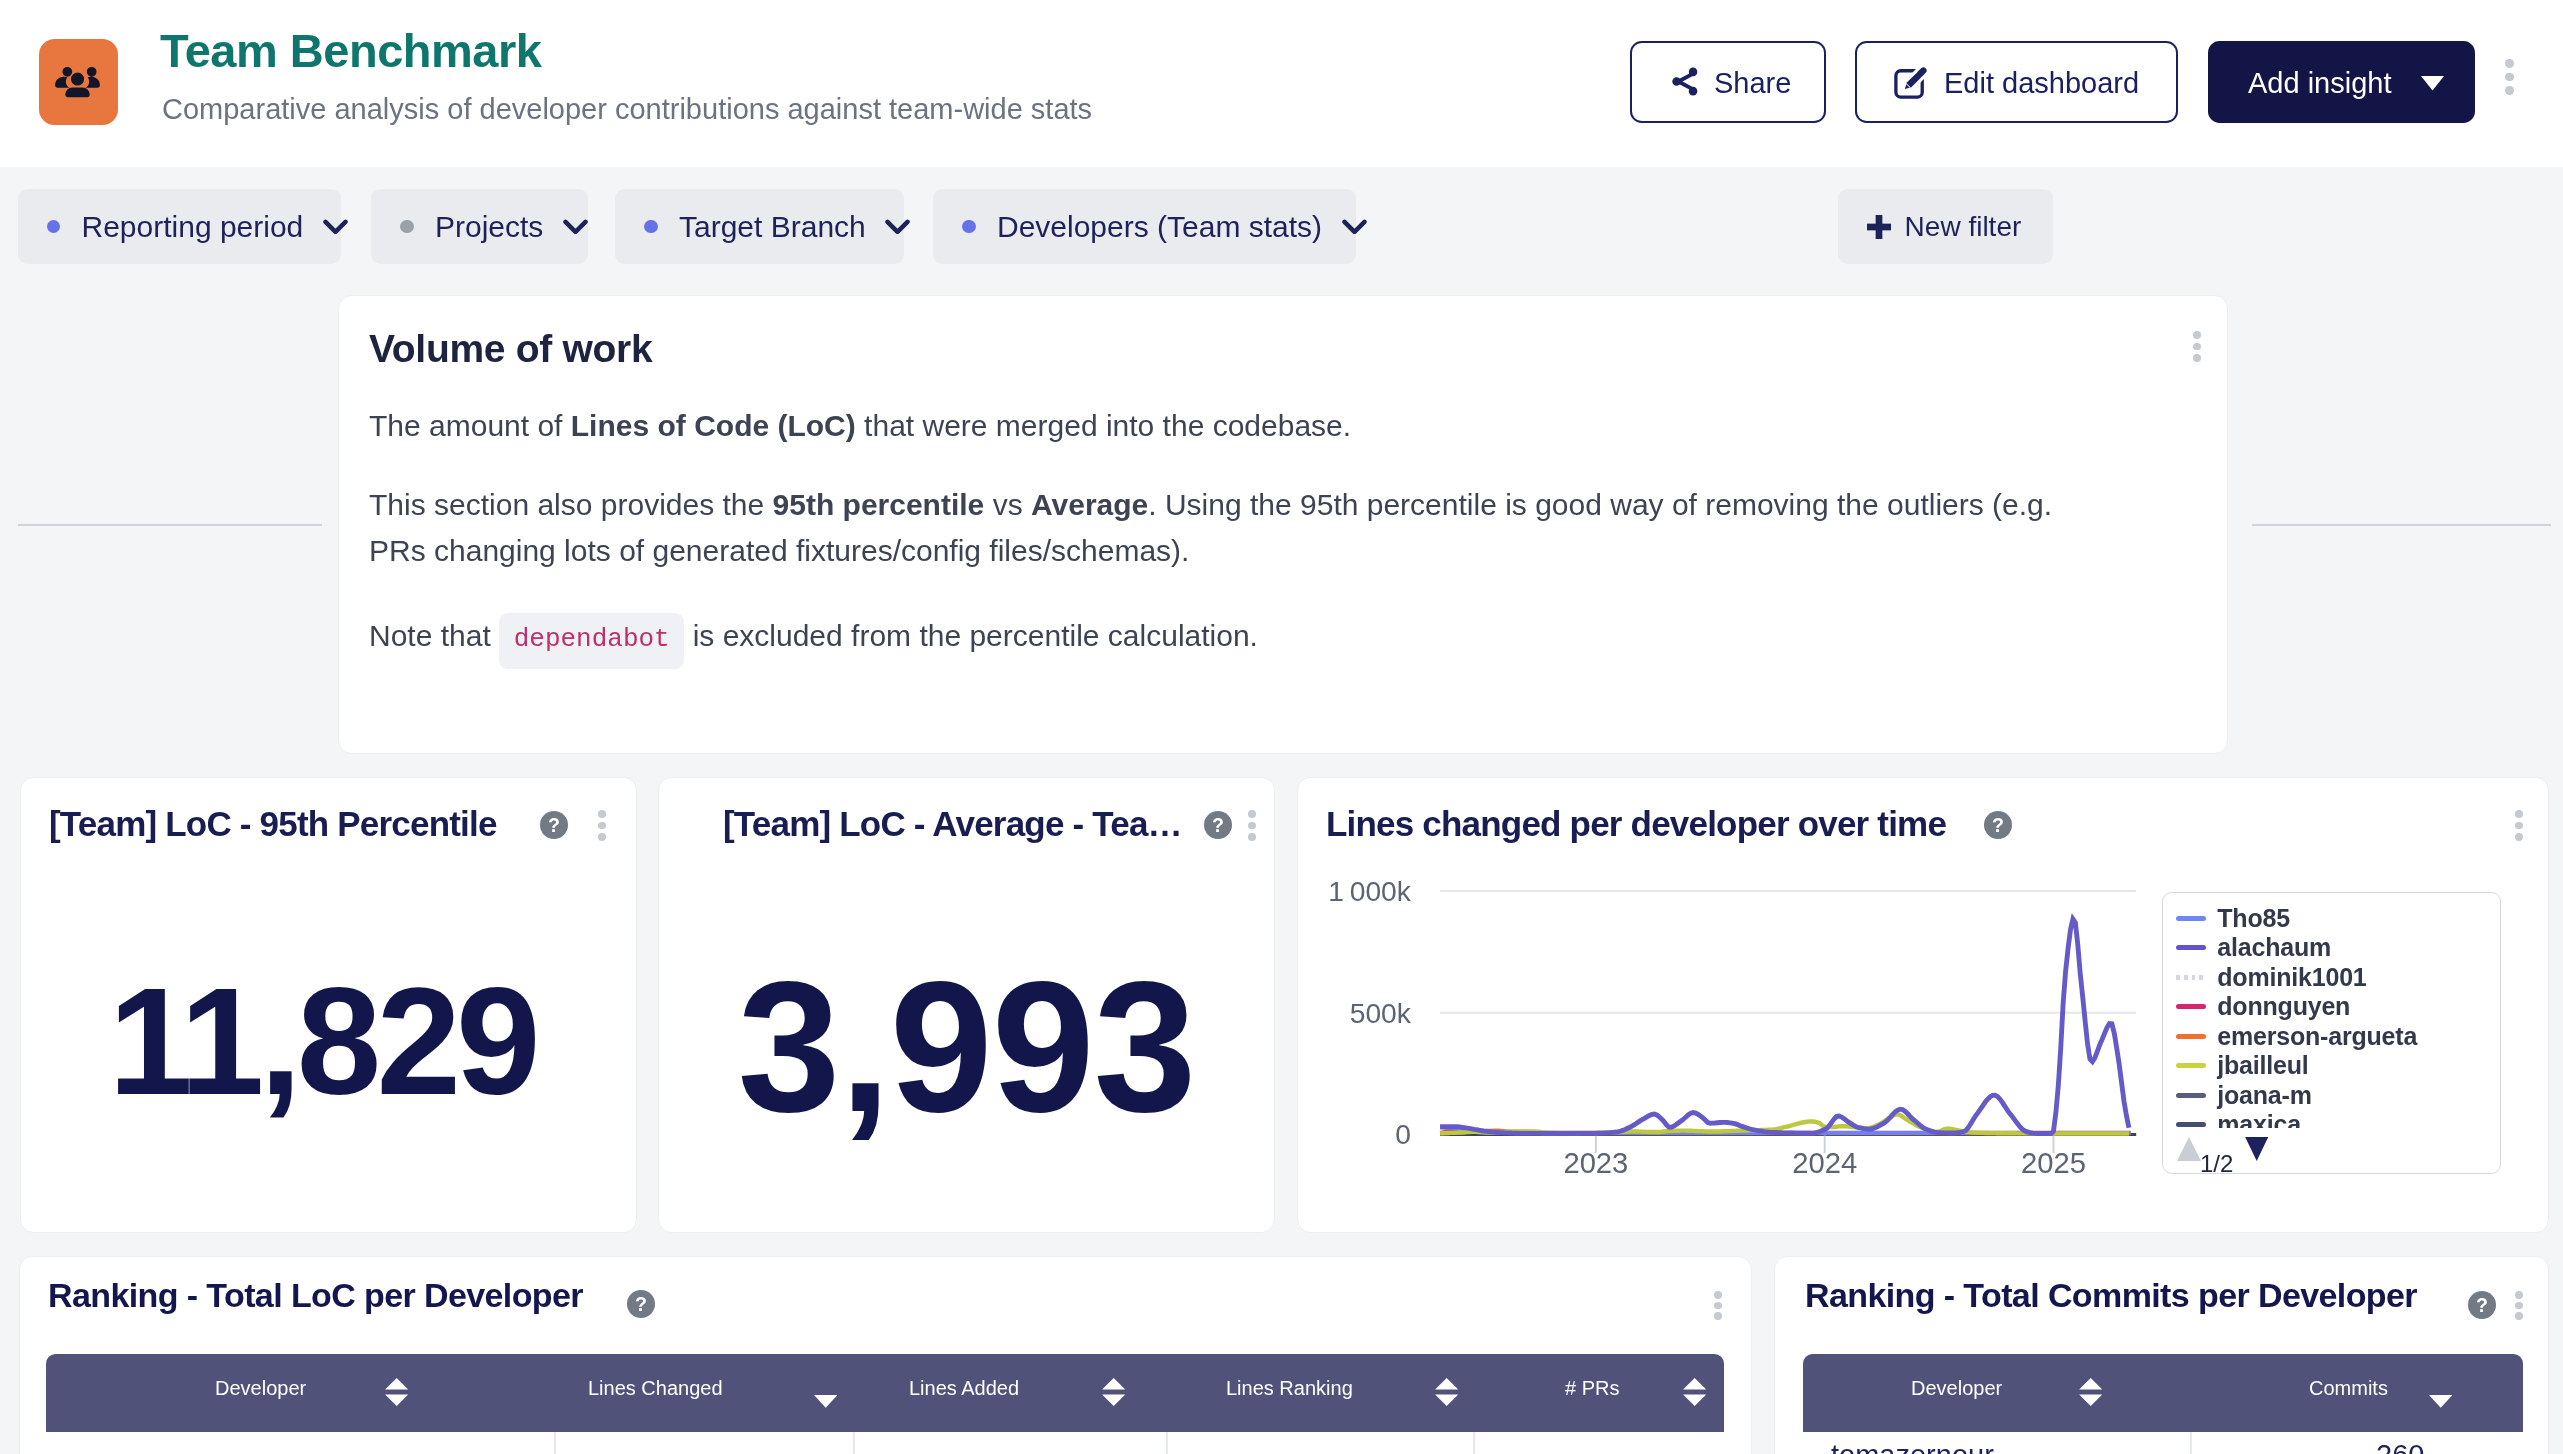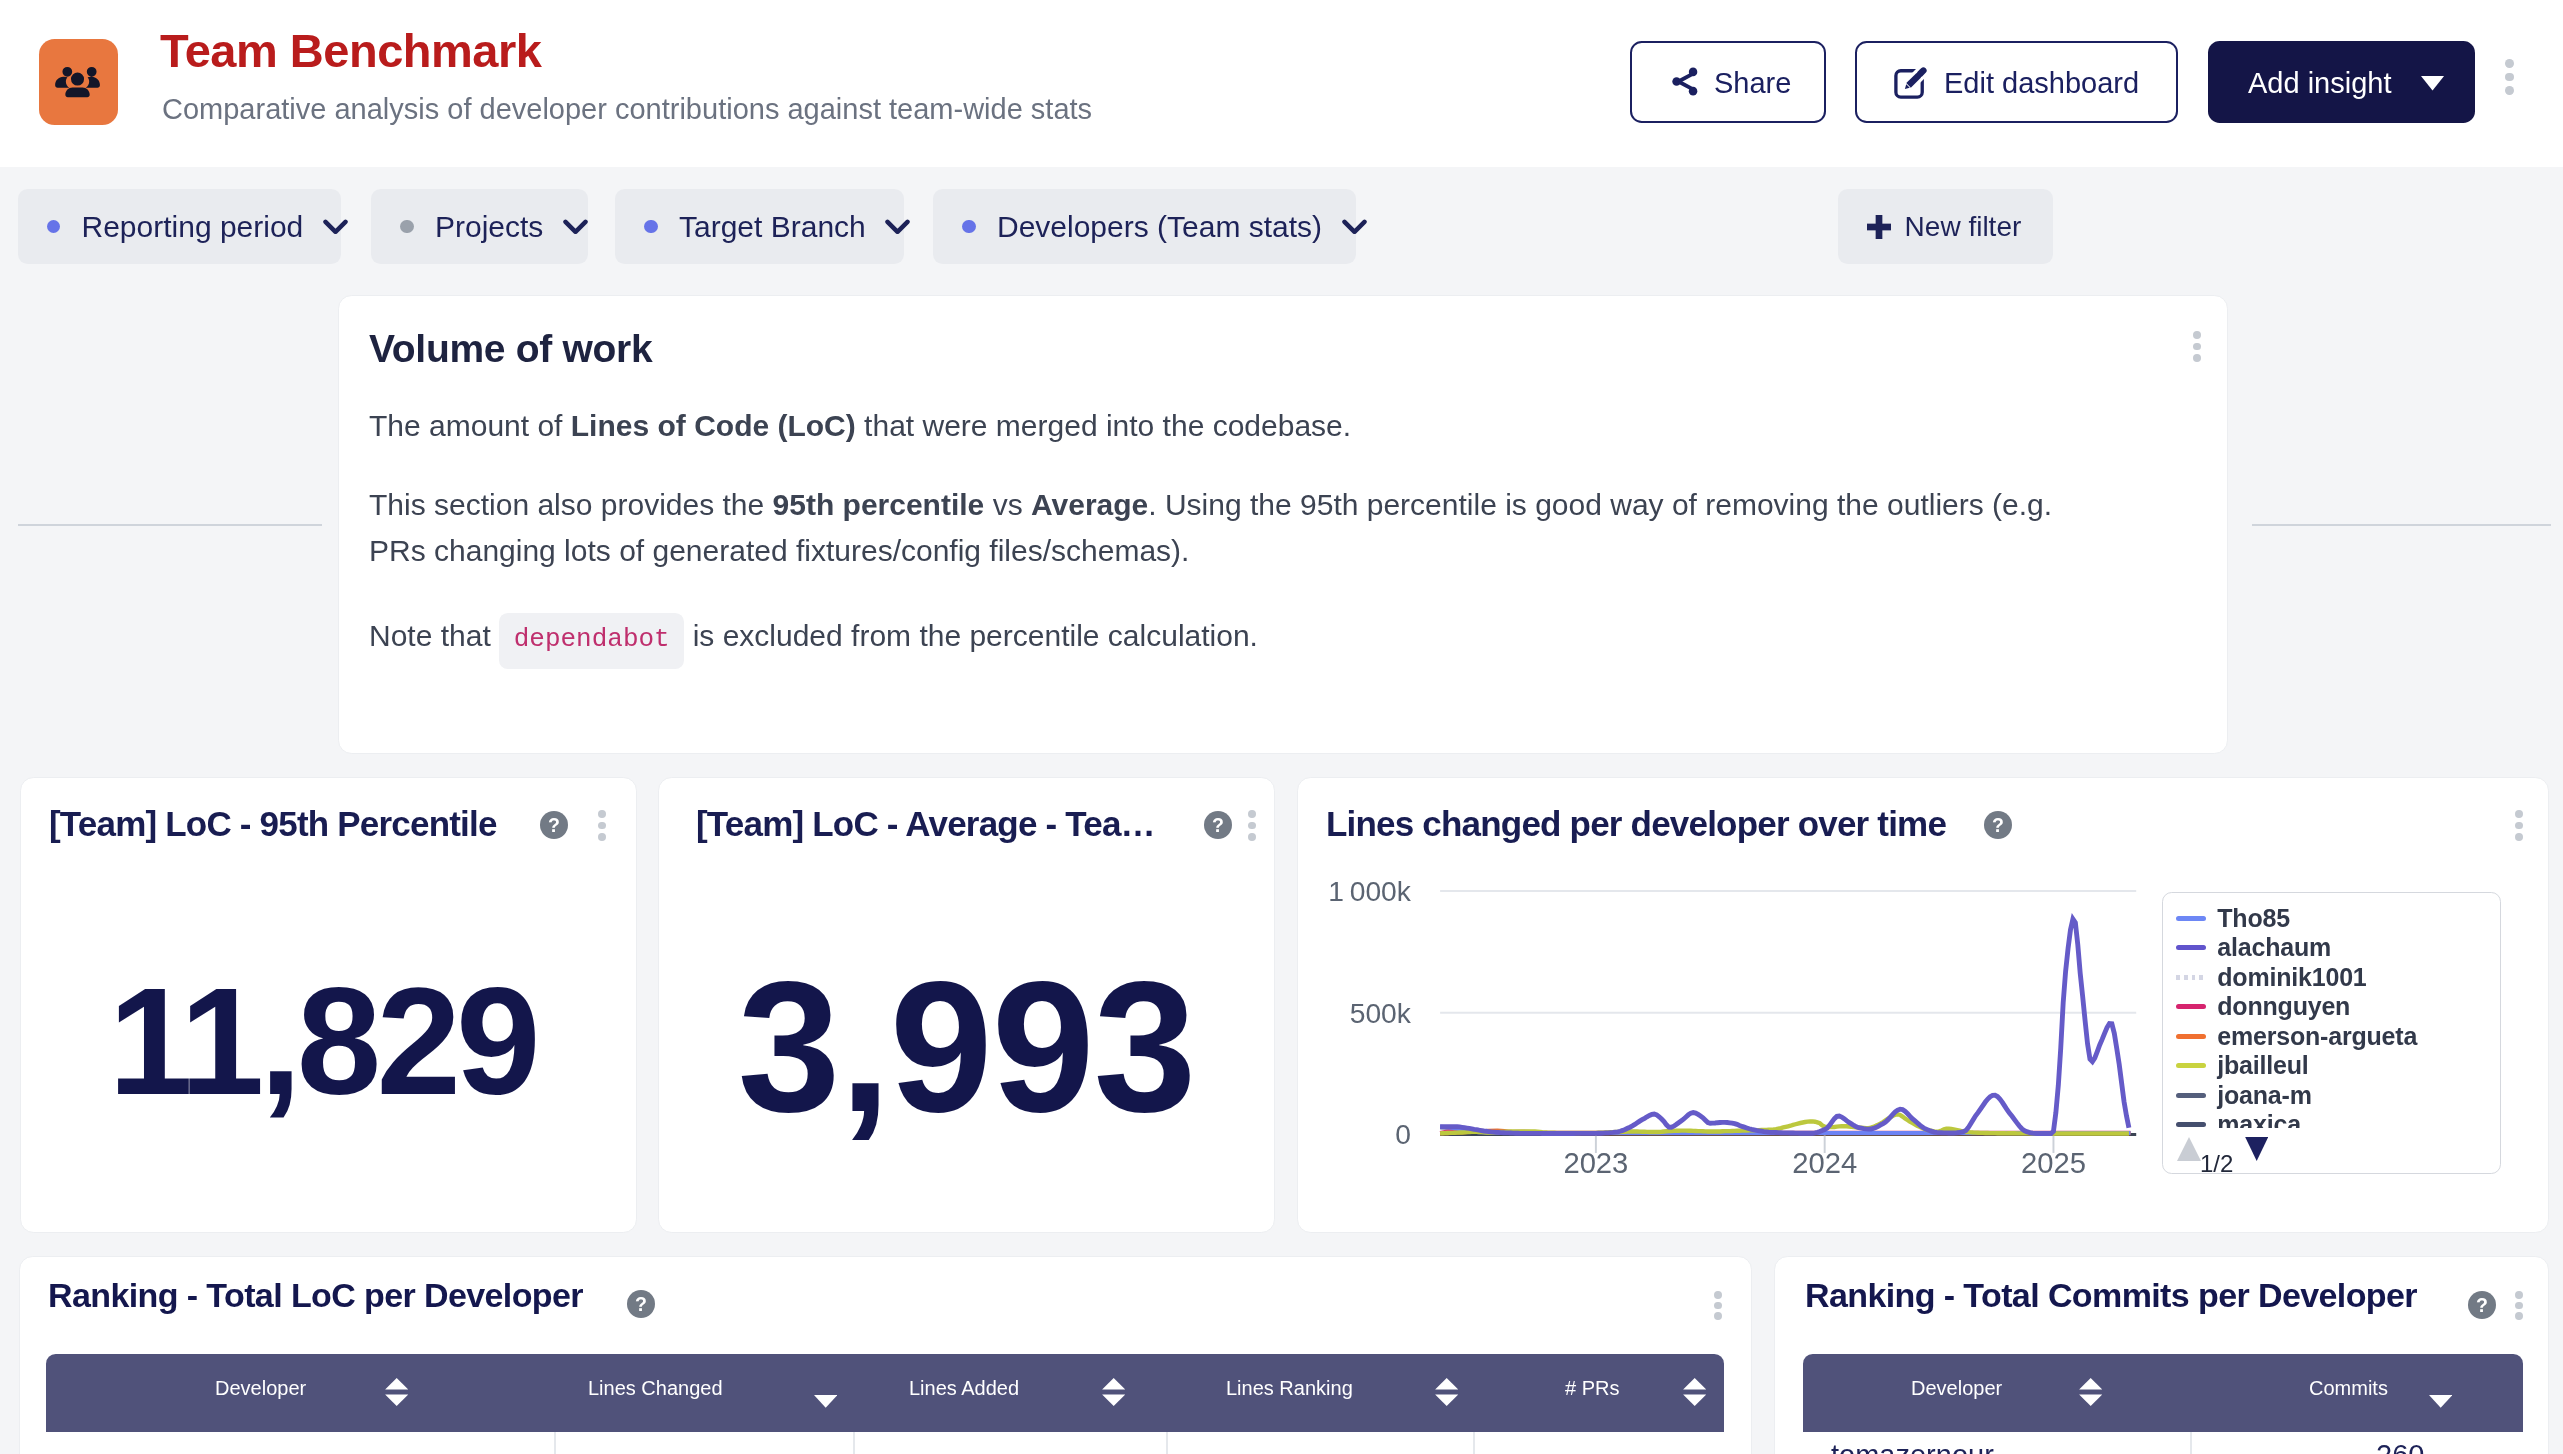--- a/index.html
+++ b/index.html
@@ -20,21 +20,21 @@
 <body>
 <div id="root">
 
   
   <div class="abs" style="left:0;top:0;width:2563px;height:167px;background:#fff;"></div>
   <div class="abs" style="left:39px;top:39px;width:79px;height:86px;border-radius:15.6px;background:#e8773f;">
     <svg width="51" height="39" viewBox="0 0 640 512" style="position:absolute;left:14.6px;top:23.4px;">
       <path fill="#131629" d="M96 128a64 64 0 1 1 128 0A64 64 0 1 1 96 128zM0 298.7C0 239.8 47.8 192 106.7 192l10.7 0c15.7 0 30.6 3.4 44 9.5c-12.8 15.4-20.4 35.2-20.4 56.8c0 34.1 18.7 63.8 46.4 79.5c-1.6 .1-3.2 .2-4.8 .2L32 338c-17.7 0-32-14.3-32-32l0-7.3zm405.3 39.3c-1.6 0-3.2-.1-4.8-.2c27.7-15.7 46.4-45.4 46.4-79.5c0-21.6-7.6-41.4-20.4-56.8c13.4-6.1 28.3-9.5 44-9.5l10.7 0C540.2 192 588 239.8 588 298.7l0 7.3c0 17.7-14.3 32-32 32l-150.7 0zM416 128a64 64 0 1 1 128 0 64 64 0 1 1 -128 0zm-208 96a86 86 0 1 1 172 0 86 86 0 1 1 -172 0zM134 430.2c0-52.3 42.4-94.7 94.7-94.7l130.7 0c52.3 0 94.7 42.4 94.7 94.7c0 17.4-14.1 31.5-31.5 31.5l-257 0c-17.4 0-31.5-14.1-31.5-31.5z"></path>
     </svg>
   </div>
-  <div class="abs" style="left:160px;top:23.4px;font-size:47px;font-weight:bold;color:#b91c1c;letter-spacing:-0.5px;">Team Benchmark</div>
+  <div class="abs" style="left:160px;top:23.4px;font-size:47px;font-weight:bold;color:#0f766e;letter-spacing:-0.5px;">Team Benchmark</div>
   <div class="abs" style="left:162px;top:93px;font-size:29px;color:#6b7280;">Comparative analysis of developer contributions against team-wide stats</div>
 
   
   <div class="abs" style="left:1630px;top:41px;width:196px;height:82px;border:2.9px solid #1b2060;border-radius:11.7px;background:#fff;"></div>
   <svg class="abs" width="33" height="33" viewBox="0 0 24 24" style="left:1669px;top:65px;">
     <g fill="#1b2060">
         <circle cx="17.5" cy="5" r="3.1"></circle>
         <circle cx="5.5" cy="12" r="3.1"></circle>
         <circle cx="17.5" cy="19" r="3.1"></circle>
     <path d="M6.5 10.6l10-5.4 1.4 2.5-10 5.4z"></path>
@@ -126,21 +126,21 @@
   <div class="qmark" style="left:540px;top:811px;">?</div>
   <div class="abs kebab sm" style="left:598px;top:810px;">
       <span></span>
       <span></span>
       <span></span>
     </div>
   <div class="abs" style="left:13.6px;top:954px;width:617px;text-align:center;font-size:152px;font-weight:bold;color:#13164b;letter-spacing:-4.9px;">11,829</div>
 
   
   <div class="card" style="left:658px;top:777px;width:617px;height:456px;"></div>
-  <div class="ctitle" style="left:696px;top:804px;">[Team] LoC - Average - Tea…</div>
+  <div class="ctitle" style="left:723px;top:804px;">[Team] LoC - Average - Tea…</div>
   <div class="qmark" style="left:1204px;top:811px;">?</div>
   <div class="abs kebab sm" style="left:1248px;top:810px;">
       <span></span>
       <span></span>
       <span></span>
     </div>
   <div class="abs" style="left:658px;top:941px;width:617px;text-align:center;font-size:185px;font-weight:bold;color:#13164b;letter-spacing:-1px;">3,993</div>
 
   
   <div class="card" style="left:1297px;top:777px;width:1252px;height:456px;"></div>

